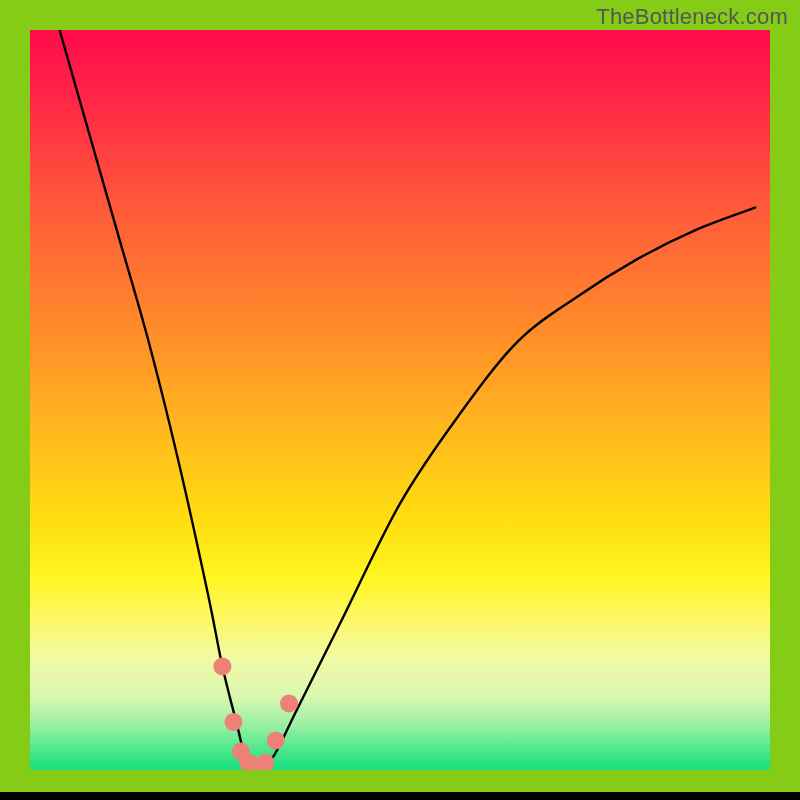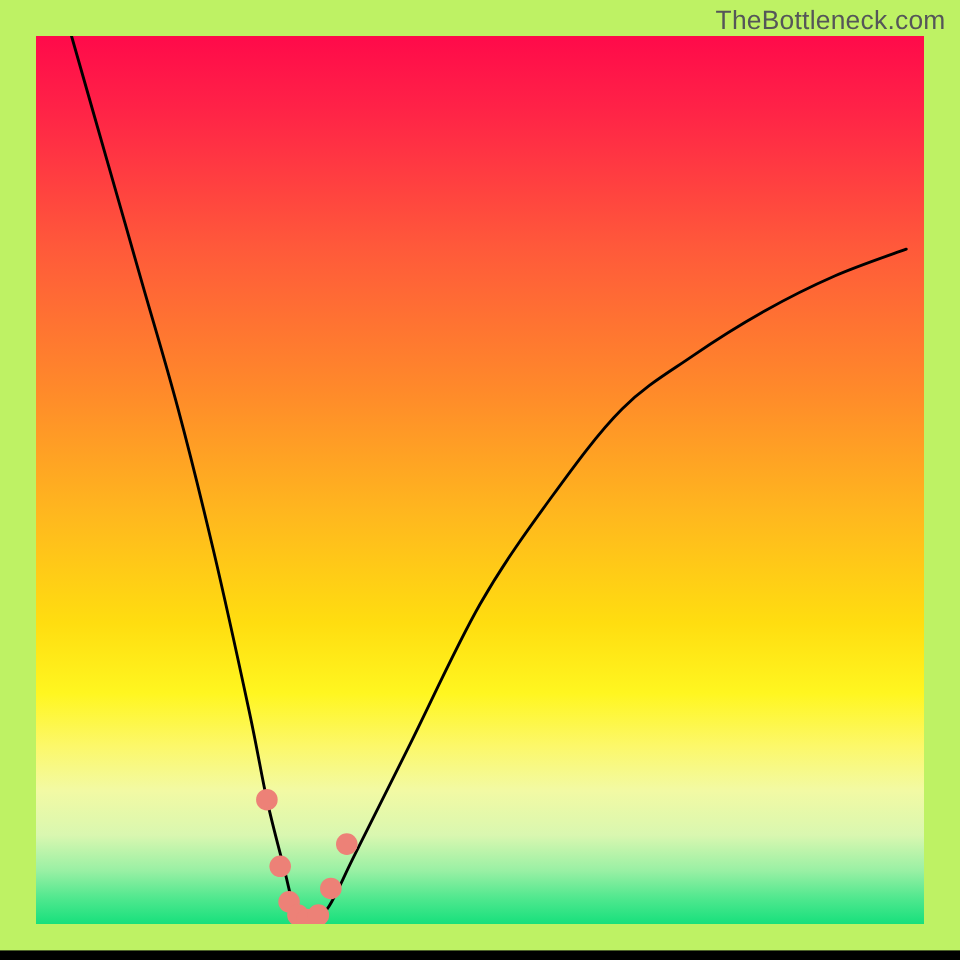--- a/index.html
+++ b/index.html
@@ -8,21 +8,21 @@
     width: 800px;
     height: 800px;
     overflow: hidden;
     background: #000;
     font-family: Arial, Helvetica, sans-serif;
   }
   .frame {
     position: relative;
     width: 800px;
     height: 792px;
-    background: #bef264;
+    background: #84cc16;
   }
   .watermark {
     position: absolute;
     top: 4px;
     right: 12px;
     color: #555659;
     font-size: 22px;
     font-weight: 500;
     letter-spacing: 0.2px;
     z-index: 10;

